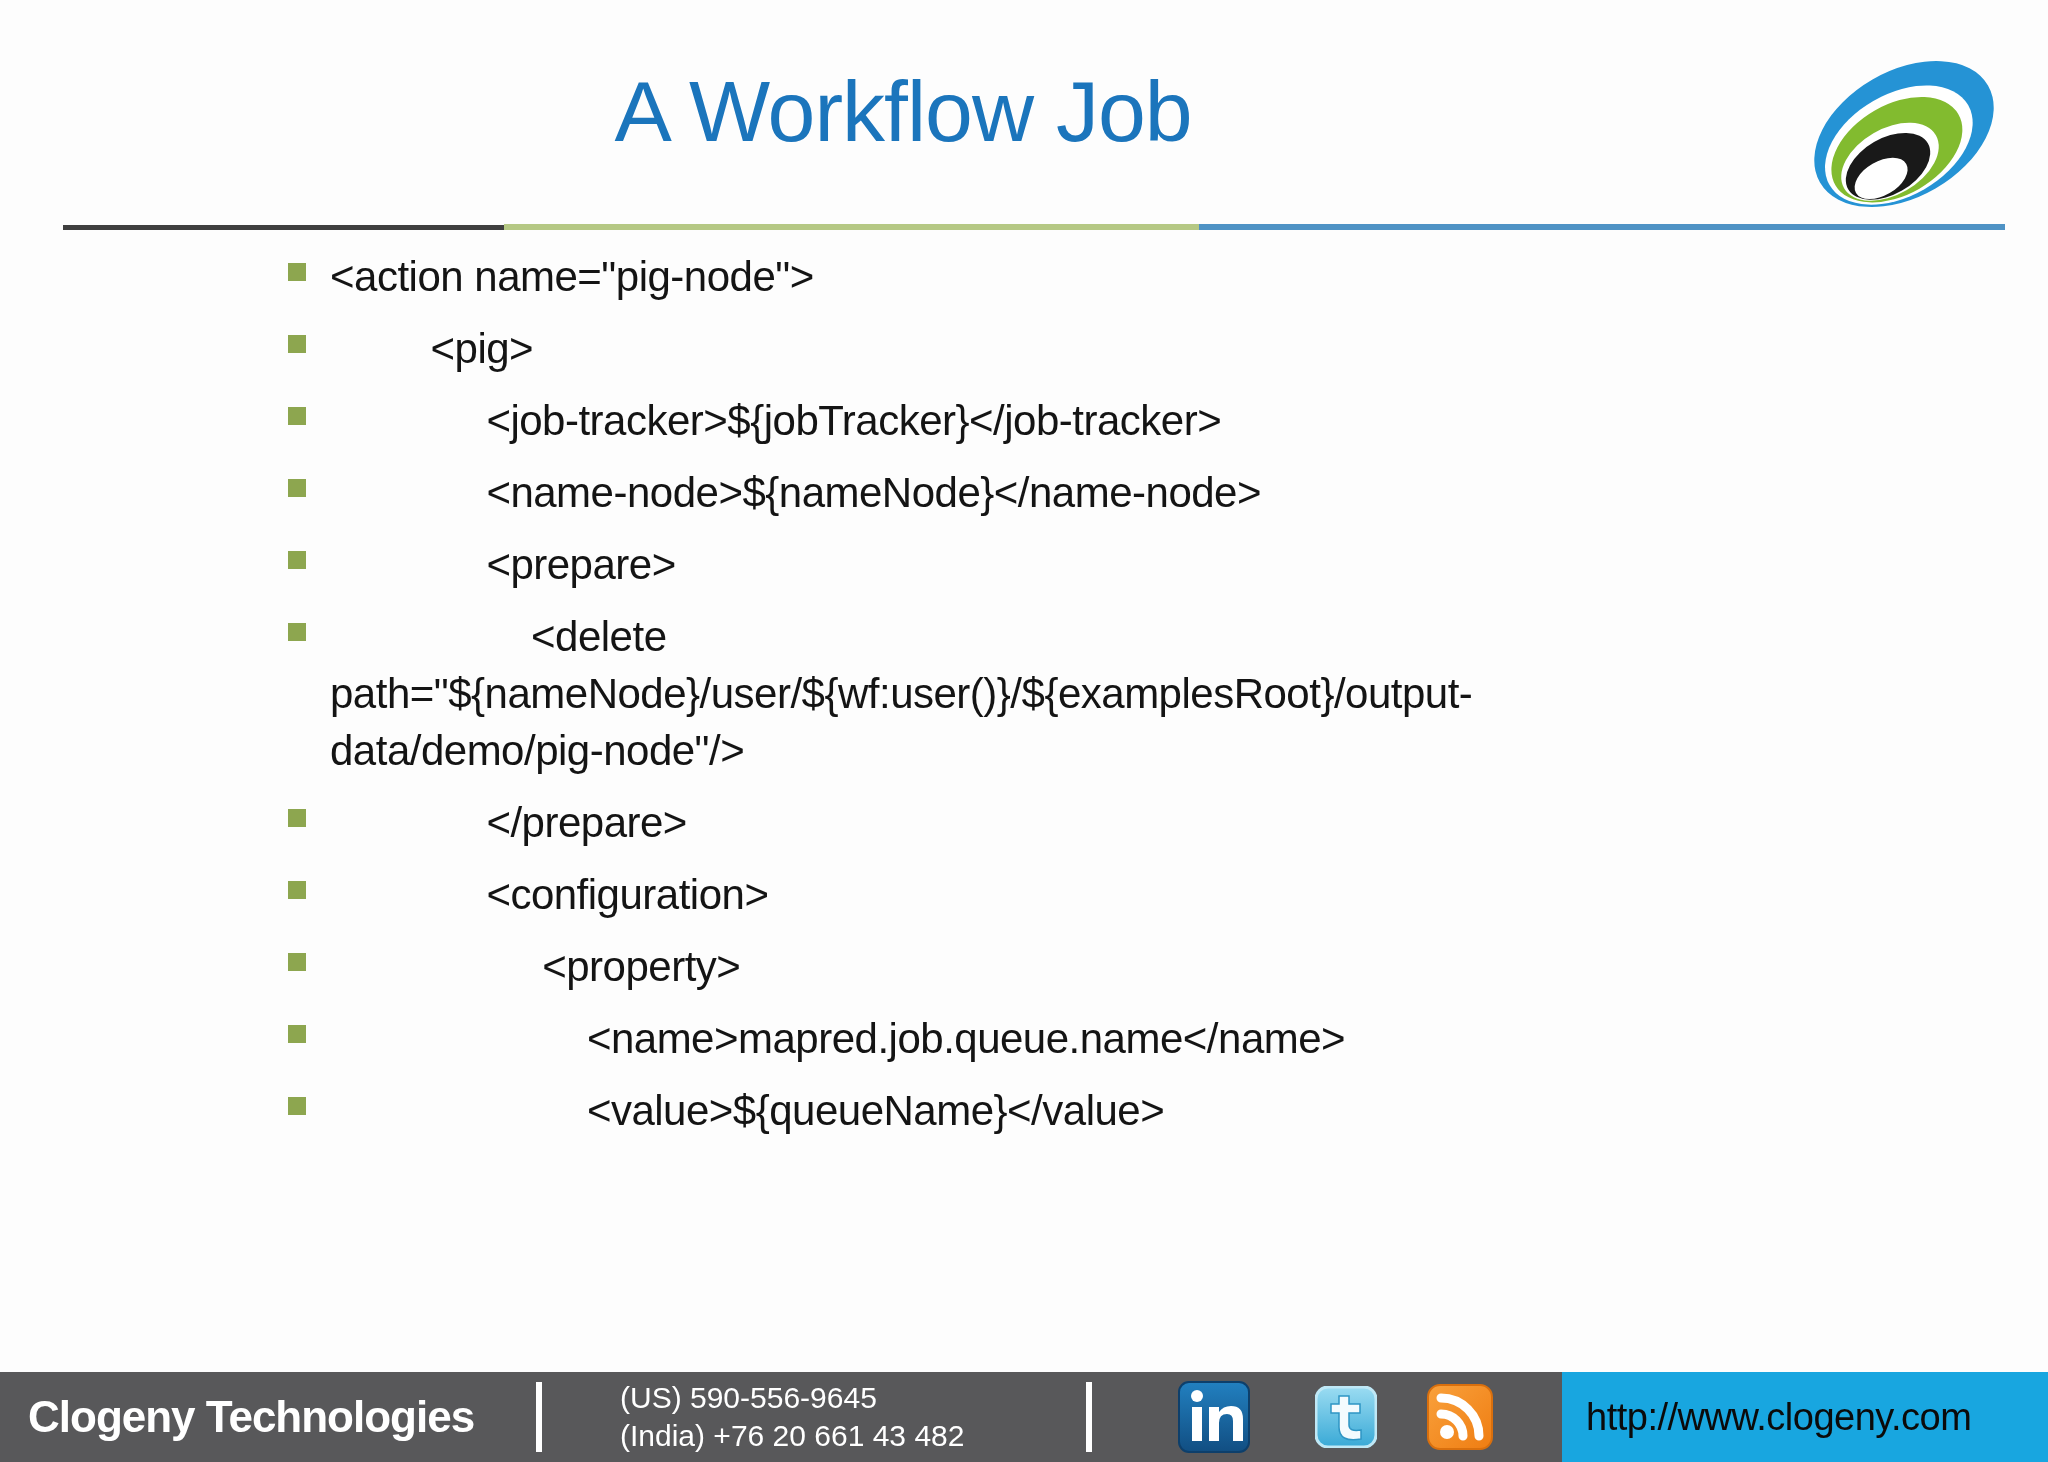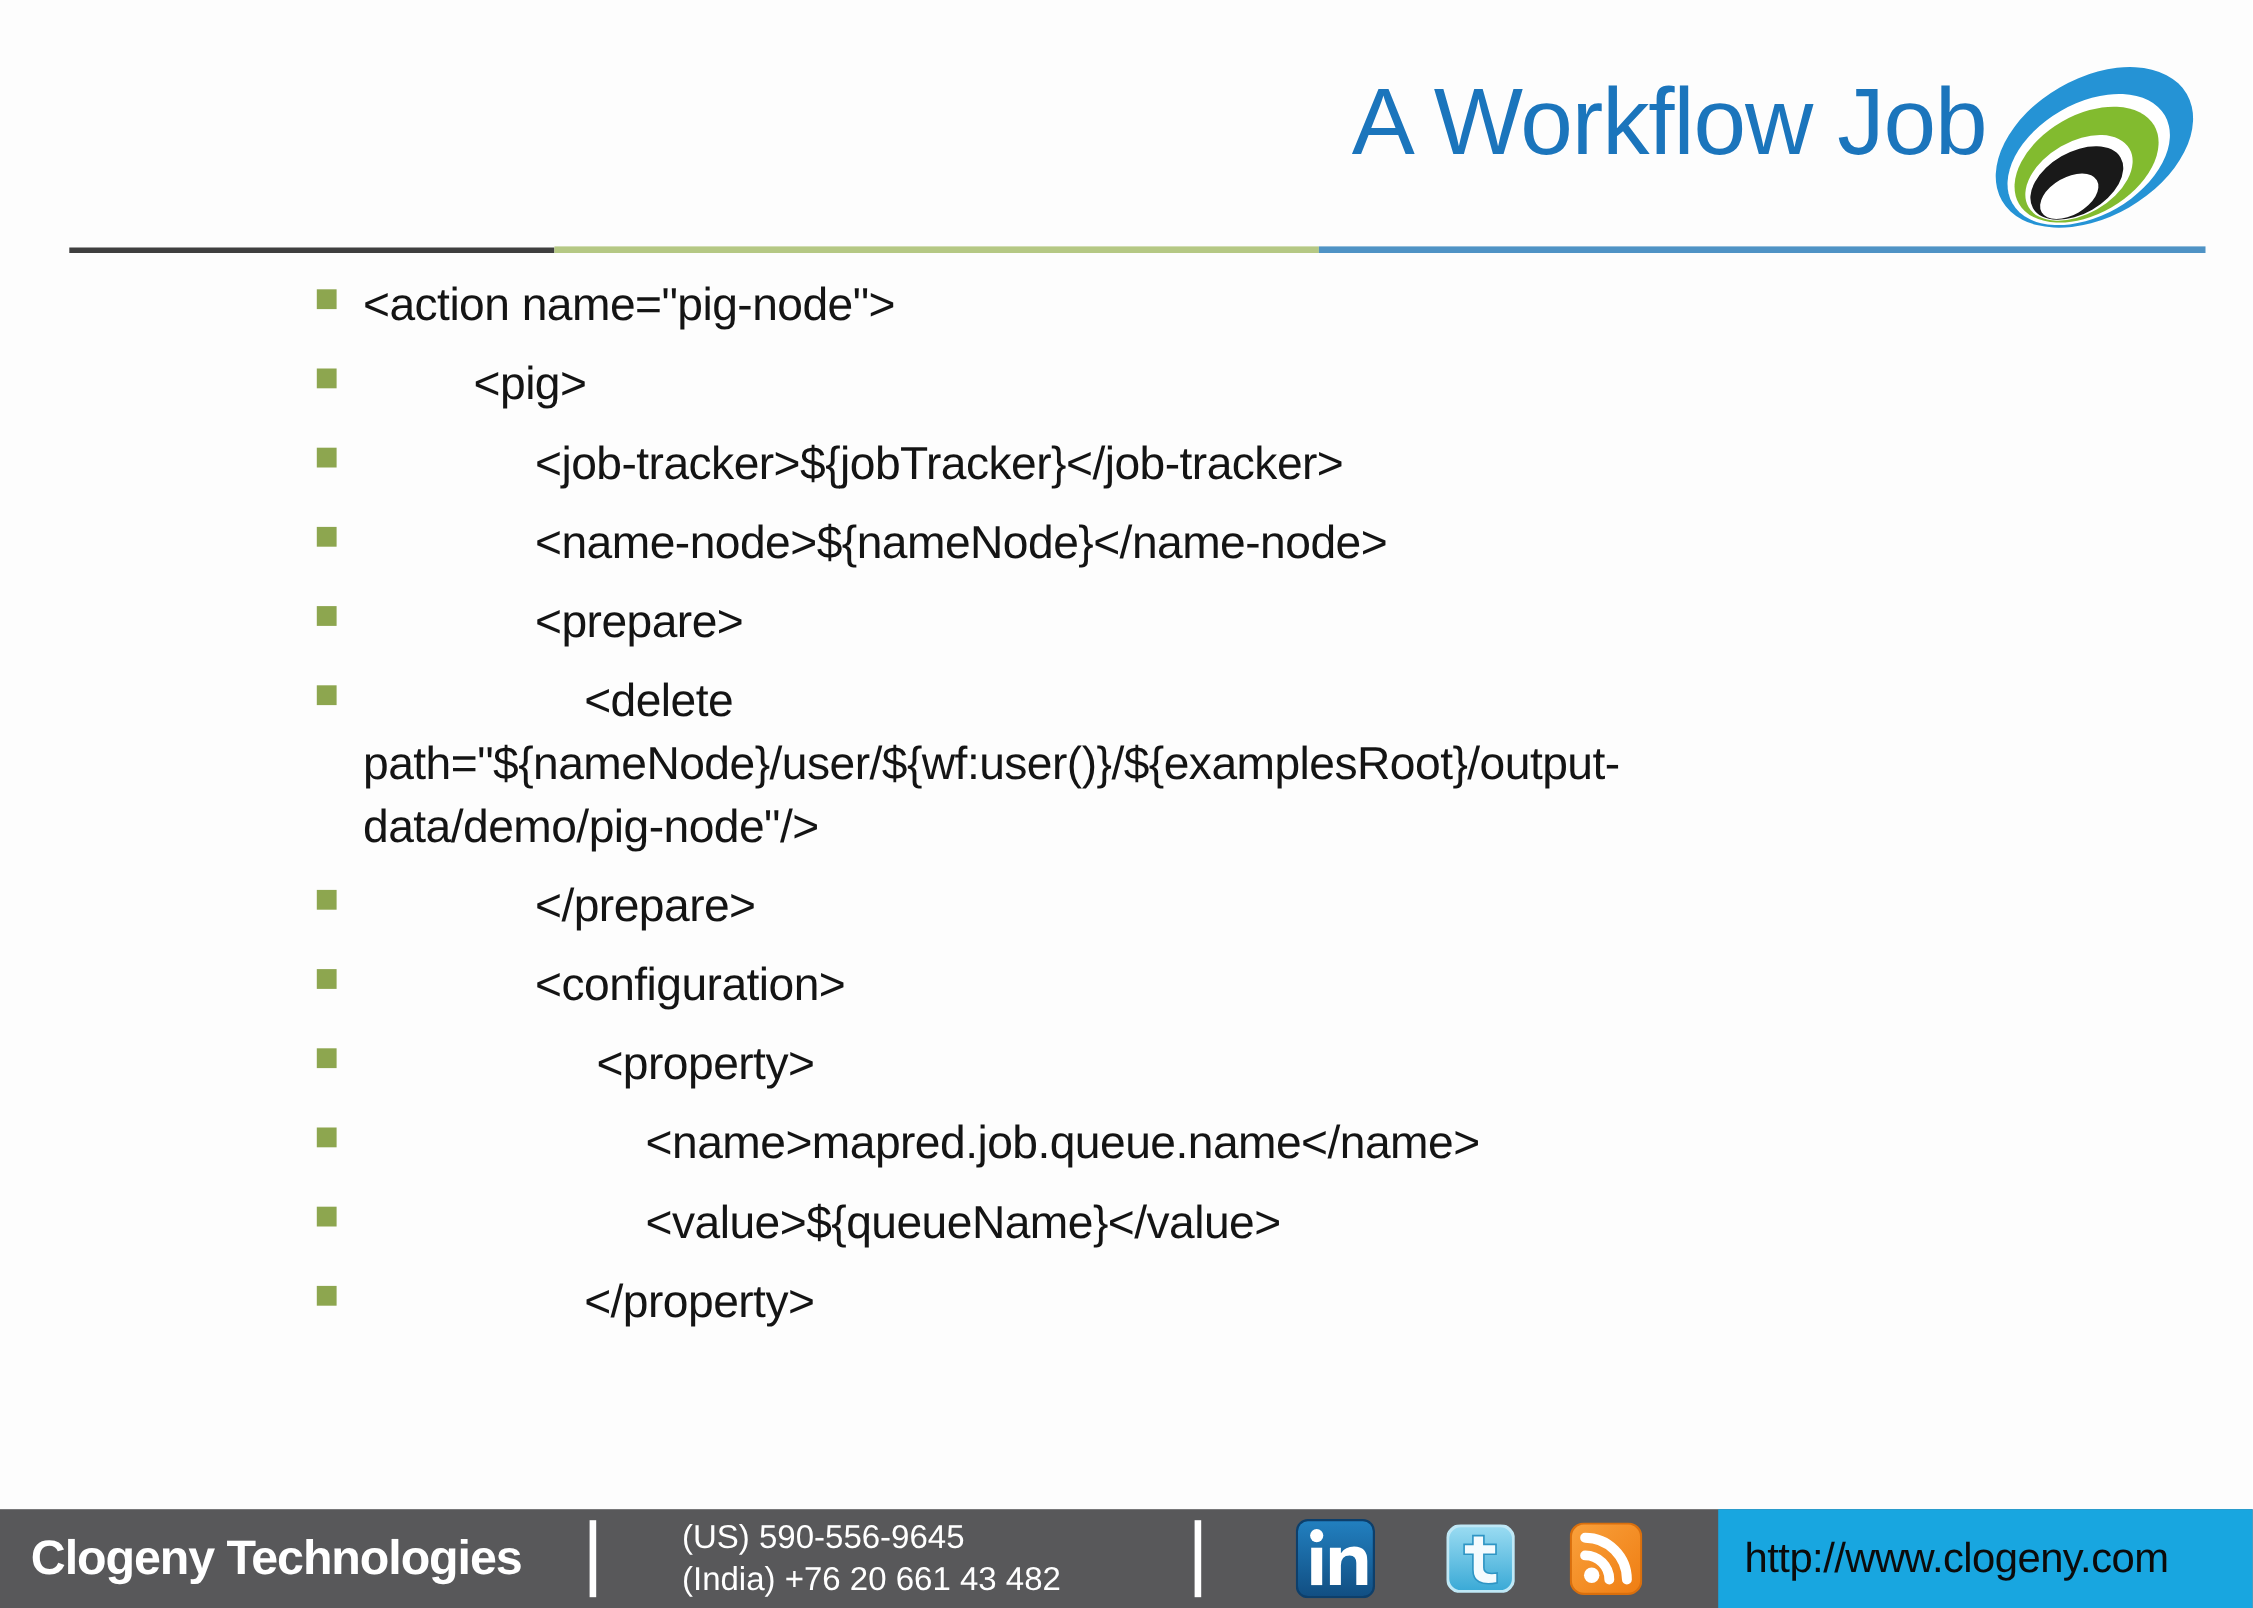--- a/index.html
+++ b/index.html
@@ -1,21 +1,21 @@
 <!DOCTYPE html>
 <html><head>
 <meta charset="utf-8">
 <style>
   * { margin:0; padding:0; box-sizing:border-box; }
   html,body { width:2048px; height:1462px; background:#ffffff; overflow:hidden;
               font-family:"Liberation Sans", sans-serif; }
   .slide { position:relative; width:2048px; height:1462px; background:#fdfdfd; }
 
   
-  .title { position:absolute; left:0; top:62px; width:1806px; text-align:right;
+  .title { position:absolute; left:0; top:62px; width:1806px; text-align:center;
            font-size:86px; font-weight:normal; color:#1b75bc; letter-spacing:-1px; }
 
   
   .logo { position:absolute; left:1800px; top:50px; width:205px; height:168px; }
 
   
   .divider { position:absolute; left:63px; top:224px; width:1942px; height:6px; display:flex; }
   .divider .seg1 { width:441px; height:5px; margin-top:1px; background:#3f3f3f; }
   .divider .seg2 { width:695px; height:6px; background:#b5c884; }
   .divider .seg3 { width:806px; height:6px; background:#4f93c5; }
@@ -107,24 +107,20 @@
       <div class="code">                   &lt;property&gt;</div>
     </div>
     <div class="item">
       <span class="bullet"></span>
       <div class="code">                       &lt;name&gt;mapred.job.queue.name&lt;/name&gt;</div>
     </div>
     <div class="item">
       <span class="bullet"></span>
       <div class="code">                       &lt;value&gt;${queueName}&lt;/value&gt;</div>
     </div>
-    <div class="item">
-      <span class="bullet"></span>
-      <div class="code">                  &lt;/property&gt;</div>
-    </div>
   </div>
 
   <div class="footer">
     <div class="company">Clogeny Technologies</div>
     <div class="vsep sep1"></div>
     <div class="phones">
       <div>(US) 590-556-9645</div>
       <div>(India) +76 20 661 43 482</div>
     </div>
     <div class="vsep sep2"></div>

